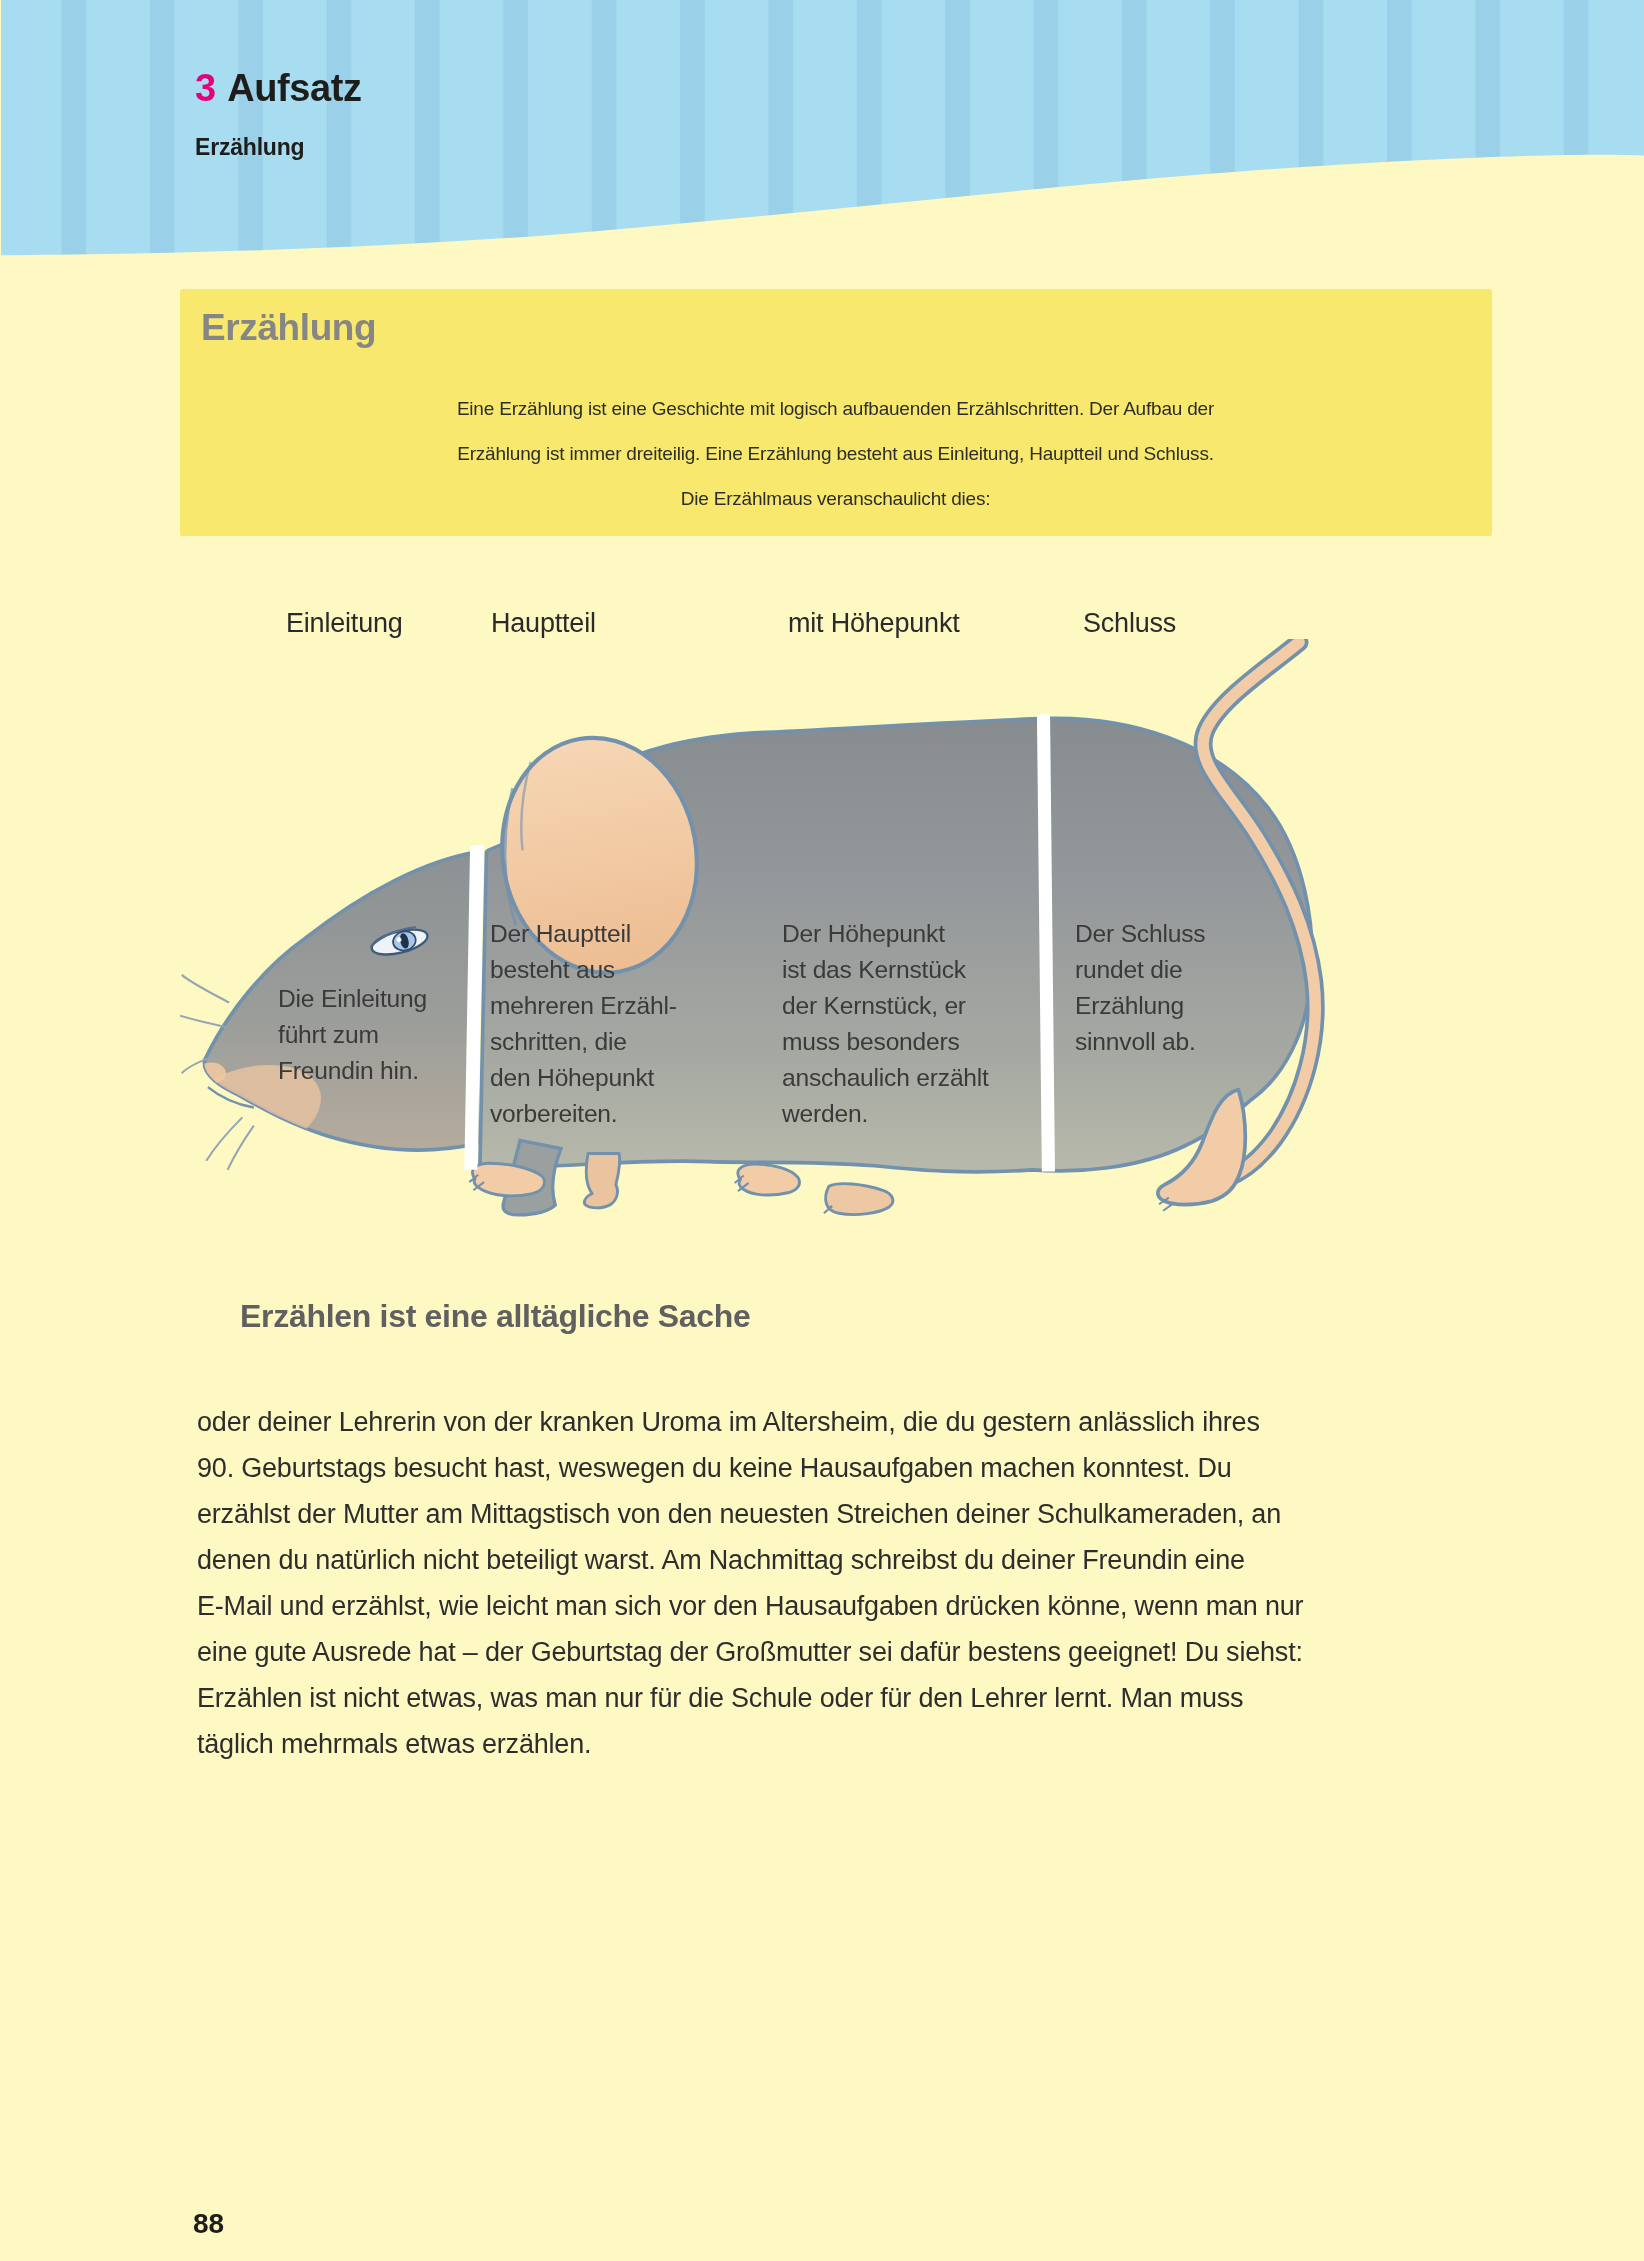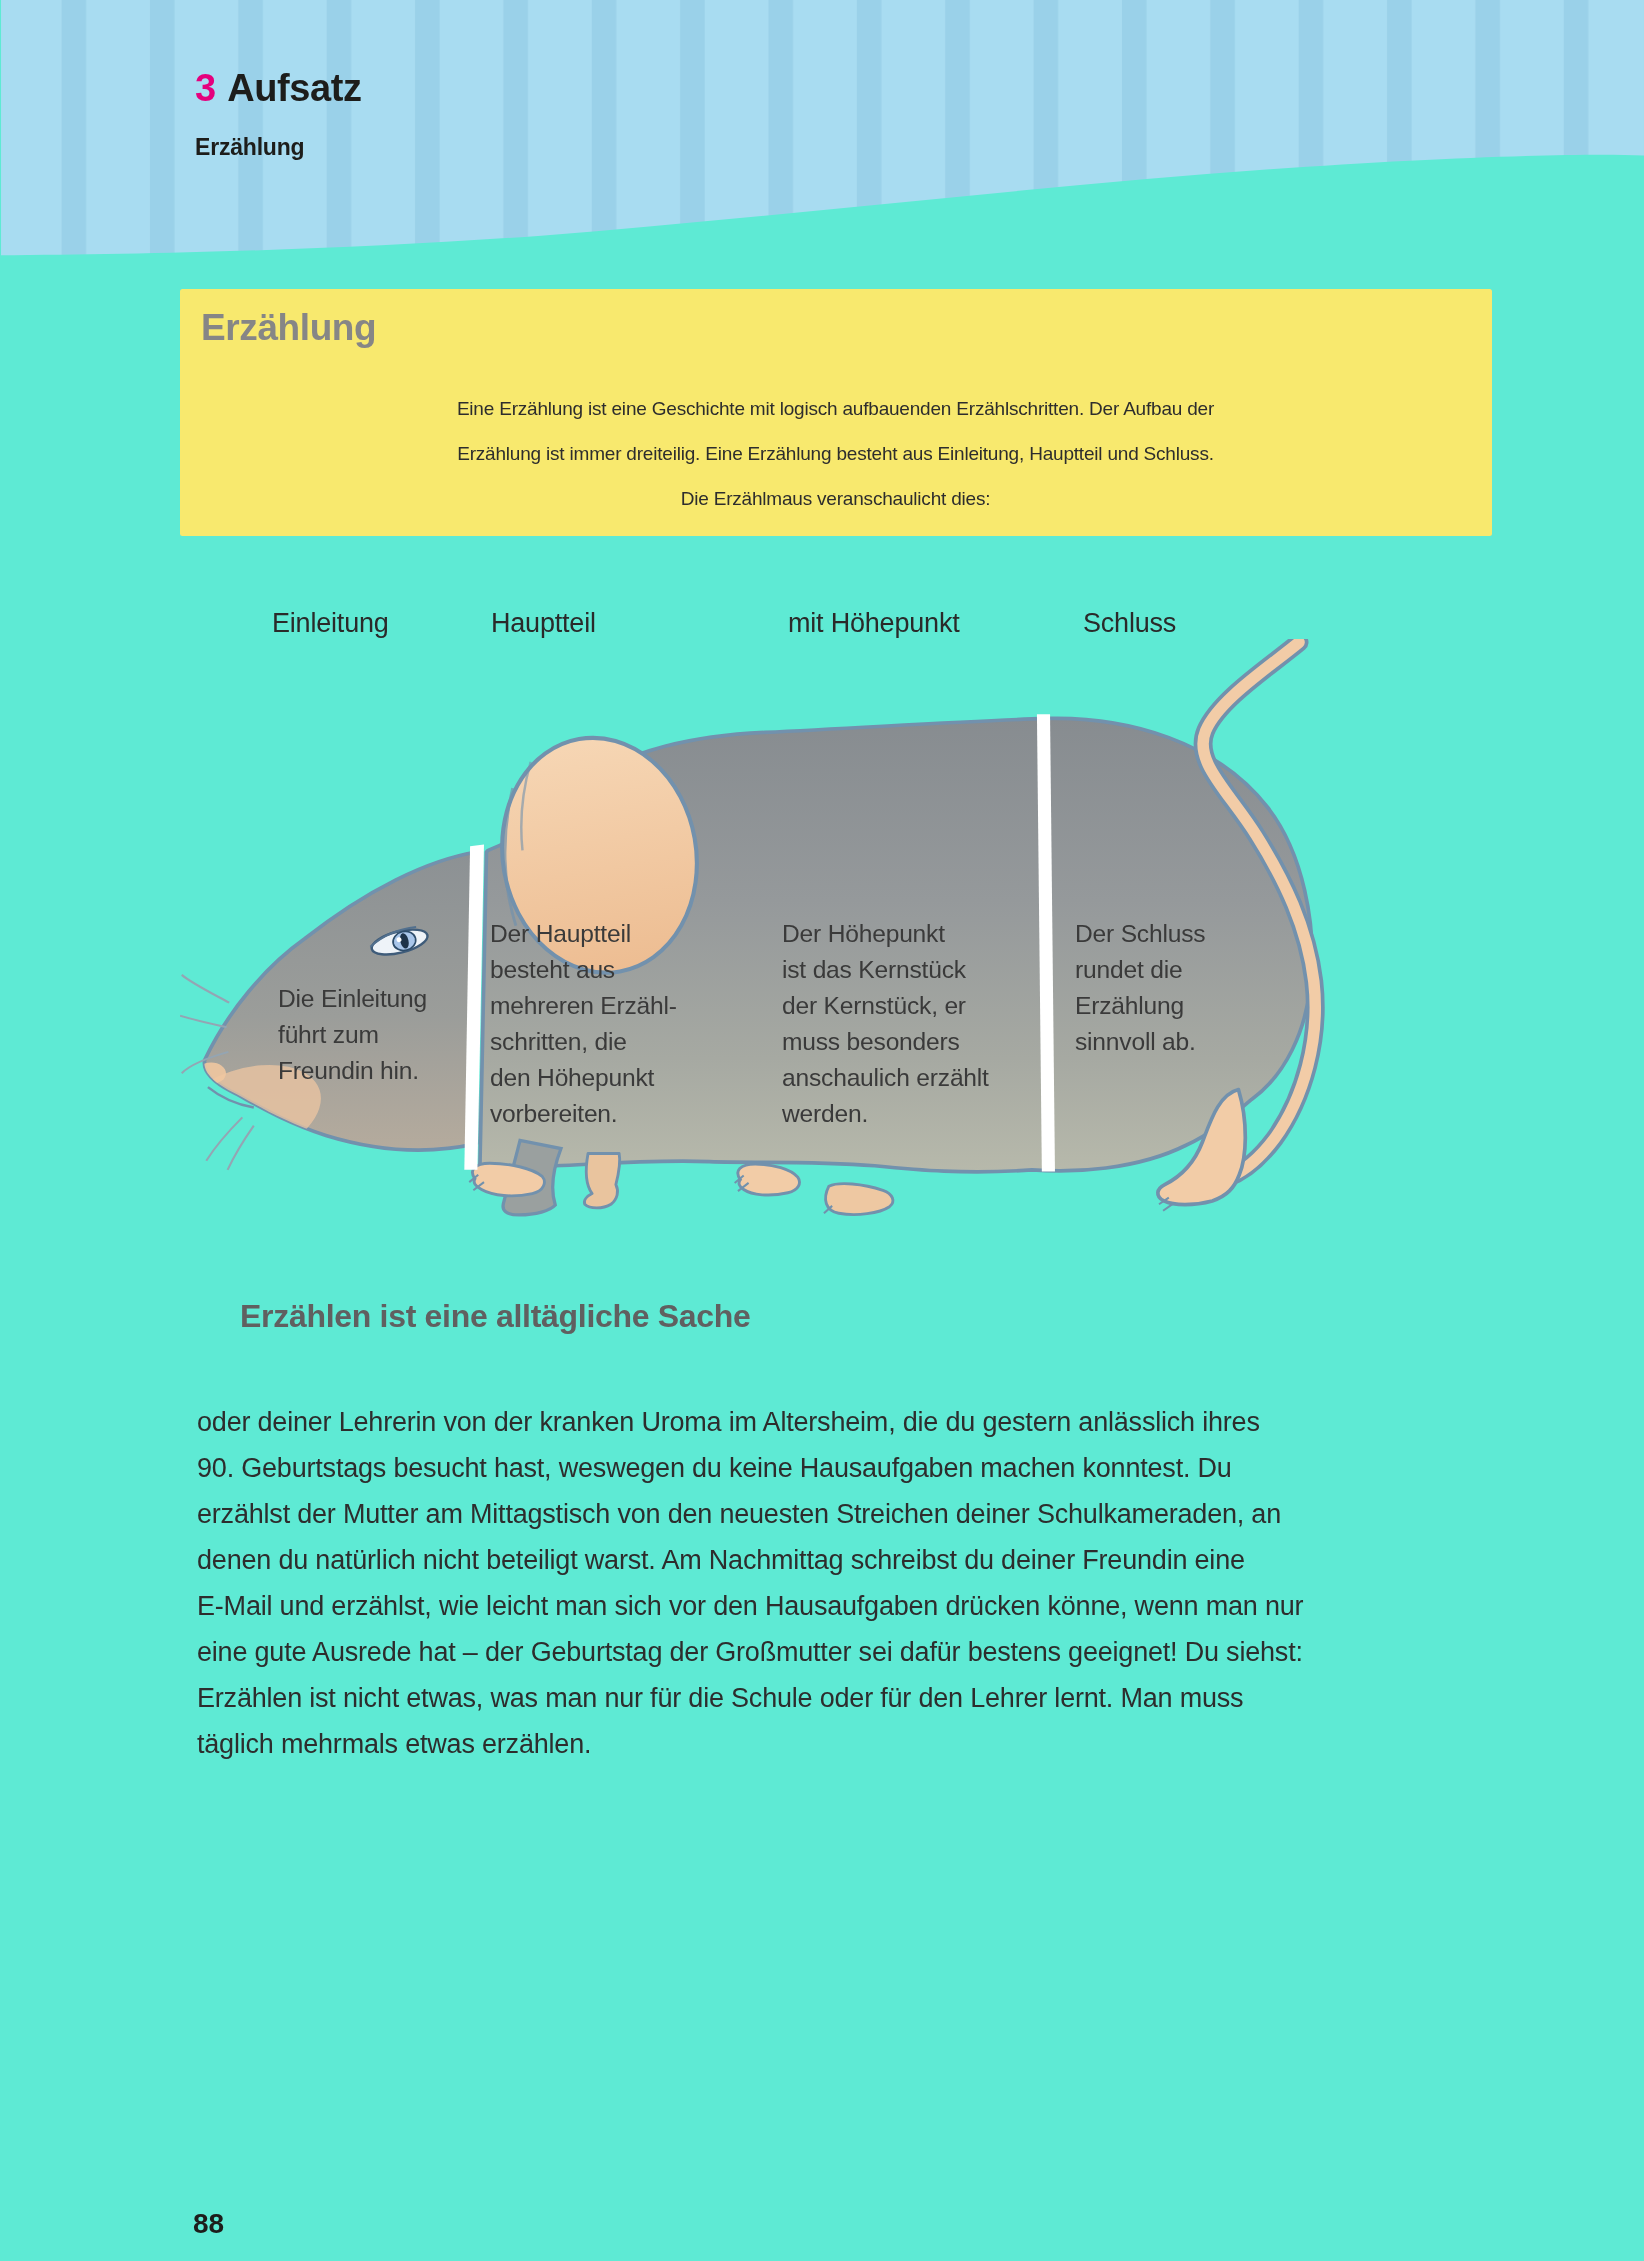--- a/index.html
+++ b/index.html
@@ -1,17 +1,17 @@
 <!DOCTYPE html>
 <html style="font-size:13px"><head>
 <meta charset="utf-8">
 <style>
   html,body{margin:0;padding:0;background:#e8e8e8;}
   .page{
-    position:relative; width:1645px; height:2261px; background:#5eead4;
+    position:relative; width:1645px; height:2261px; background:#fef9c3;
     font-family:"Liberation Sans", sans-serif; overflow:hidden;
     margin:0 auto;
   }
   
   .band-svg{position:absolute;left:0;top:0;width:1645px;height:270px;}
   .chapter-title{
     position:absolute; left:195px; top:67px; font-size:38px; font-weight:bold;
     letter-spacing:-0.4px; color:#1d1d1b; white-space:nowrap;
   }
   .chapter-title .num{color:#e5007d; margin-right:11.5px;}
@@ -73,21 +73,21 @@
 
   <div class="intro-box">
     <div class="intro-title">Erzählung</div>
     <div class="intro-lines">
       <div class="line">Eine Erzählung ist eine Geschichte mit logisch aufbauenden Erzählschritten. Der Aufbau der</div>
       <div class="line">Erzählung ist immer dreiteilig. Eine Erzählung besteht aus Einleitung, Hauptteil und Schluss.</div>
       <div class="line">Die Erzählmaus veranschaulicht dies:</div>
     </div>
   </div>
 
-  <div class="diagram-label" style="left:272px">Einleitung</div>
+  <div class="diagram-label" style="left:286px">Einleitung</div>
   <div class="diagram-label" style="left:491px">Hauptteil</div>
   <div class="diagram-label" style="left:788px">mit Höhepunkt</div>
   <div class="diagram-label" style="left:1083px">Schluss</div>
 
   <svg class="mouse-svg" viewBox="0 0 1400 730" aria-hidden="true">
     <defs>
       <linearGradient id="bodyGrad" x1="0" y1="0" x2="0" y2="1">
         <stop offset="0" stop-color="#878c90"></stop>
         <stop offset="0.4" stop-color="#95999b"></stop>
         <stop offset="0.75" stop-color="#a6a9a2"></stop>

